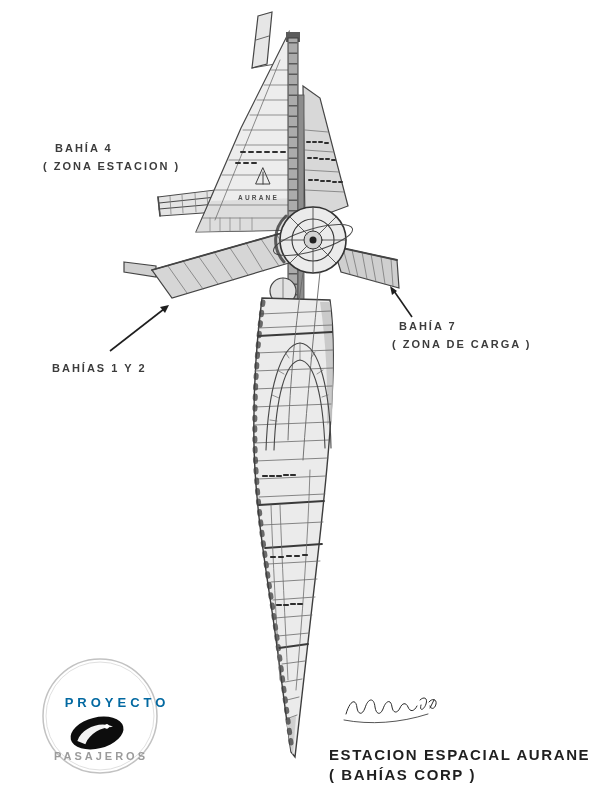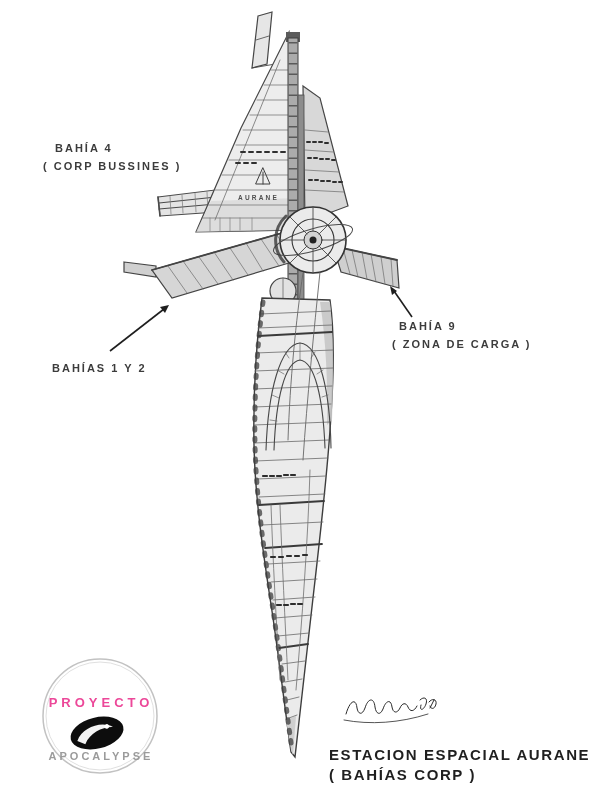--- a/index.html
+++ b/index.html
@@ -3,22 +3,22 @@
 <meta charset="utf-8">
 <style>
   html,body{margin:0;padding:0;background:#ffffff;}
   .page{position:relative;width:600px;height:807px;background:#ffffff;overflow:hidden;
         font-family:"Liberation Sans",sans-serif;}
   .sketch{position:absolute;left:0;top:0;}
   .lbl{position:absolute;font-weight:bold;color:#3c3c3c;font-size:11px;letter-spacing:2px;
        white-space:nowrap;line-height:1.1;}
   .cap{position:absolute;font-weight:bold;color:#1f1f1f;font-size:15px;letter-spacing:1.6px;
        white-space:nowrap;}
-  .logo-title{position:absolute;left:36px;top:695px;width:130px;text-align:center;
-       font-weight:bold;color:#ec4899;font-size:13px;letter-spacing:4px;}
+  .logo-title{position:absolute;left:52px;top:695px;width:130px;text-align:center;
+       font-weight:bold;color:#0369a1;font-size:13px;letter-spacing:4px;}
   .logo-sub{position:absolute;left:36px;top:750px;width:130px;text-align:center;
        font-weight:bold;color:#9b9b9b;font-size:11px;letter-spacing:3px;}
   
   .bay4-t{left:55px;top:142px;}
   .bay4-s{left:43px;top:160px;}
   .bays12-t{left:52px;top:362px;}
   .bays12-s{left:44px;top:380px;}
   .bay3-t{left:399px;top:320px;}
   .bay3-s{left:392px;top:338px;text-align:center;}
   .cap-t{left:329px;top:746px;}
@@ -247,26 +247,26 @@
                C368,698 374,697 375,707 C376,714 380,716 383,709
                C386,700 391,699 392,707 C393,713 397,714 400,708
                C402,703 406,702 408,707 C410,712 414,712 417,706"></path>
       <path d="M420,700 C424,696 428,698 426,704 C424,710 419,712 421,705"></path>
       <path d="M430,708 L434,700 M429,702 C432,698 437,699 436,704 C435,709 431,710 430,706"></path>
       <path d="M344,720 C370,725 400,723 428,714" stroke-width="0.8"></path>
     </g>
   </svg>
 
   <div class="lbl bay4-t">BAHÍA 4</div>
-  <div class="lbl bay4-s">( CORP BUSSINES )</div>
+  <div class="lbl bay4-s">( ZONA ESTACION )</div>
 
   <div class="lbl bays12-t">BAHÍAS 1 Y 2</div>
 
-  <div class="lbl bay3-t">BAHÍA 9</div>
+  <div class="lbl bay3-t">BAHÍA 7</div>
   <div class="lbl bay3-s">( ZONA DE CARGA )</div>
 
   <div class="logo-title">PROYECTO</div>
-  <div class="logo-sub">APOCALYPSE</div>
+  <div class="logo-sub">PASAJEROS</div>
 
   <div class="cap cap-t">ESTACION ESPACIAL AURANE</div>
   <div class="cap cap-s">( BAHÍAS CORP )</div>
 
 </div>
 
 </body></html>

